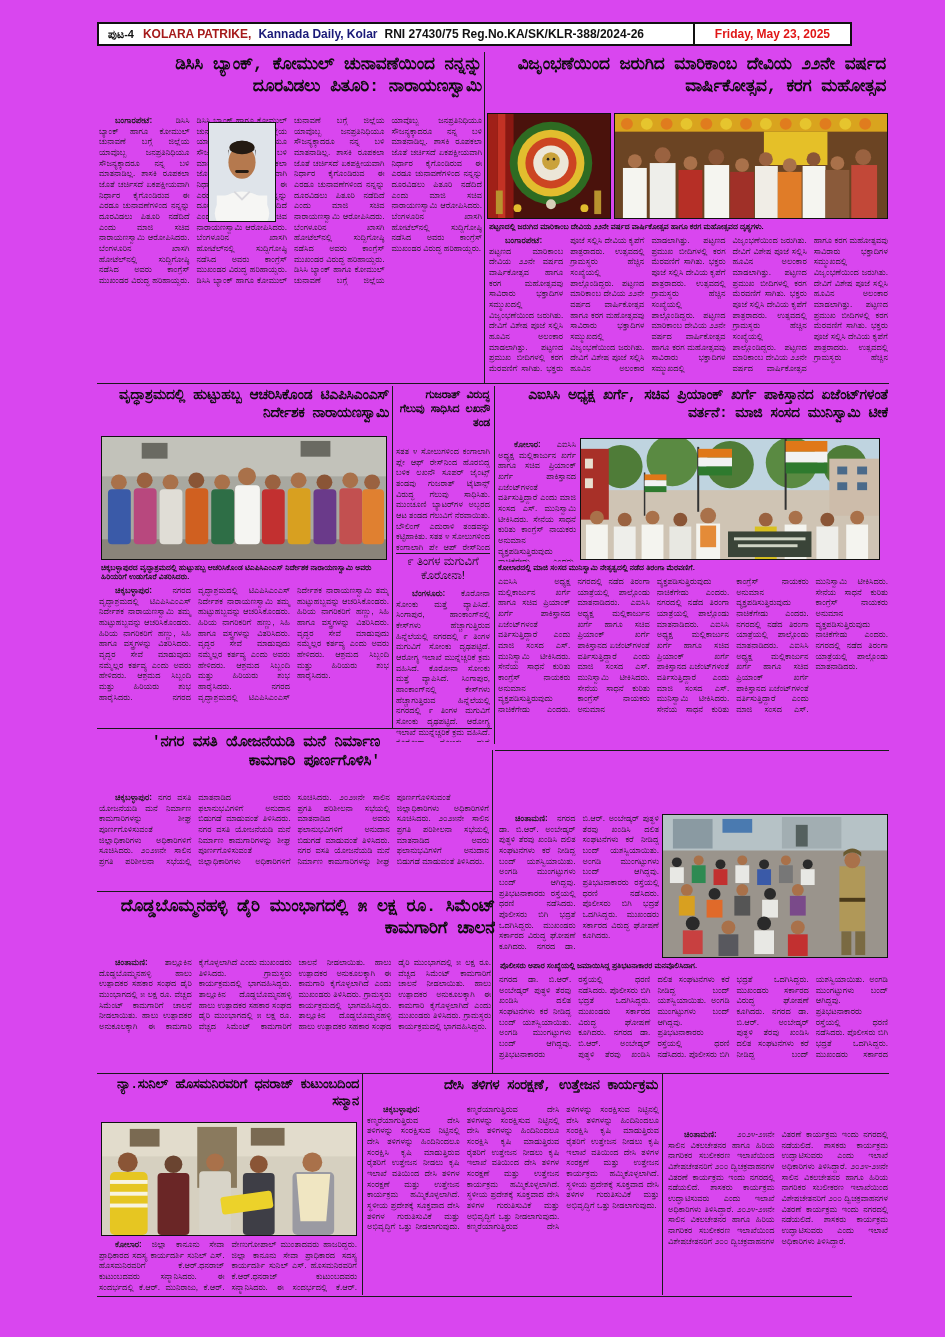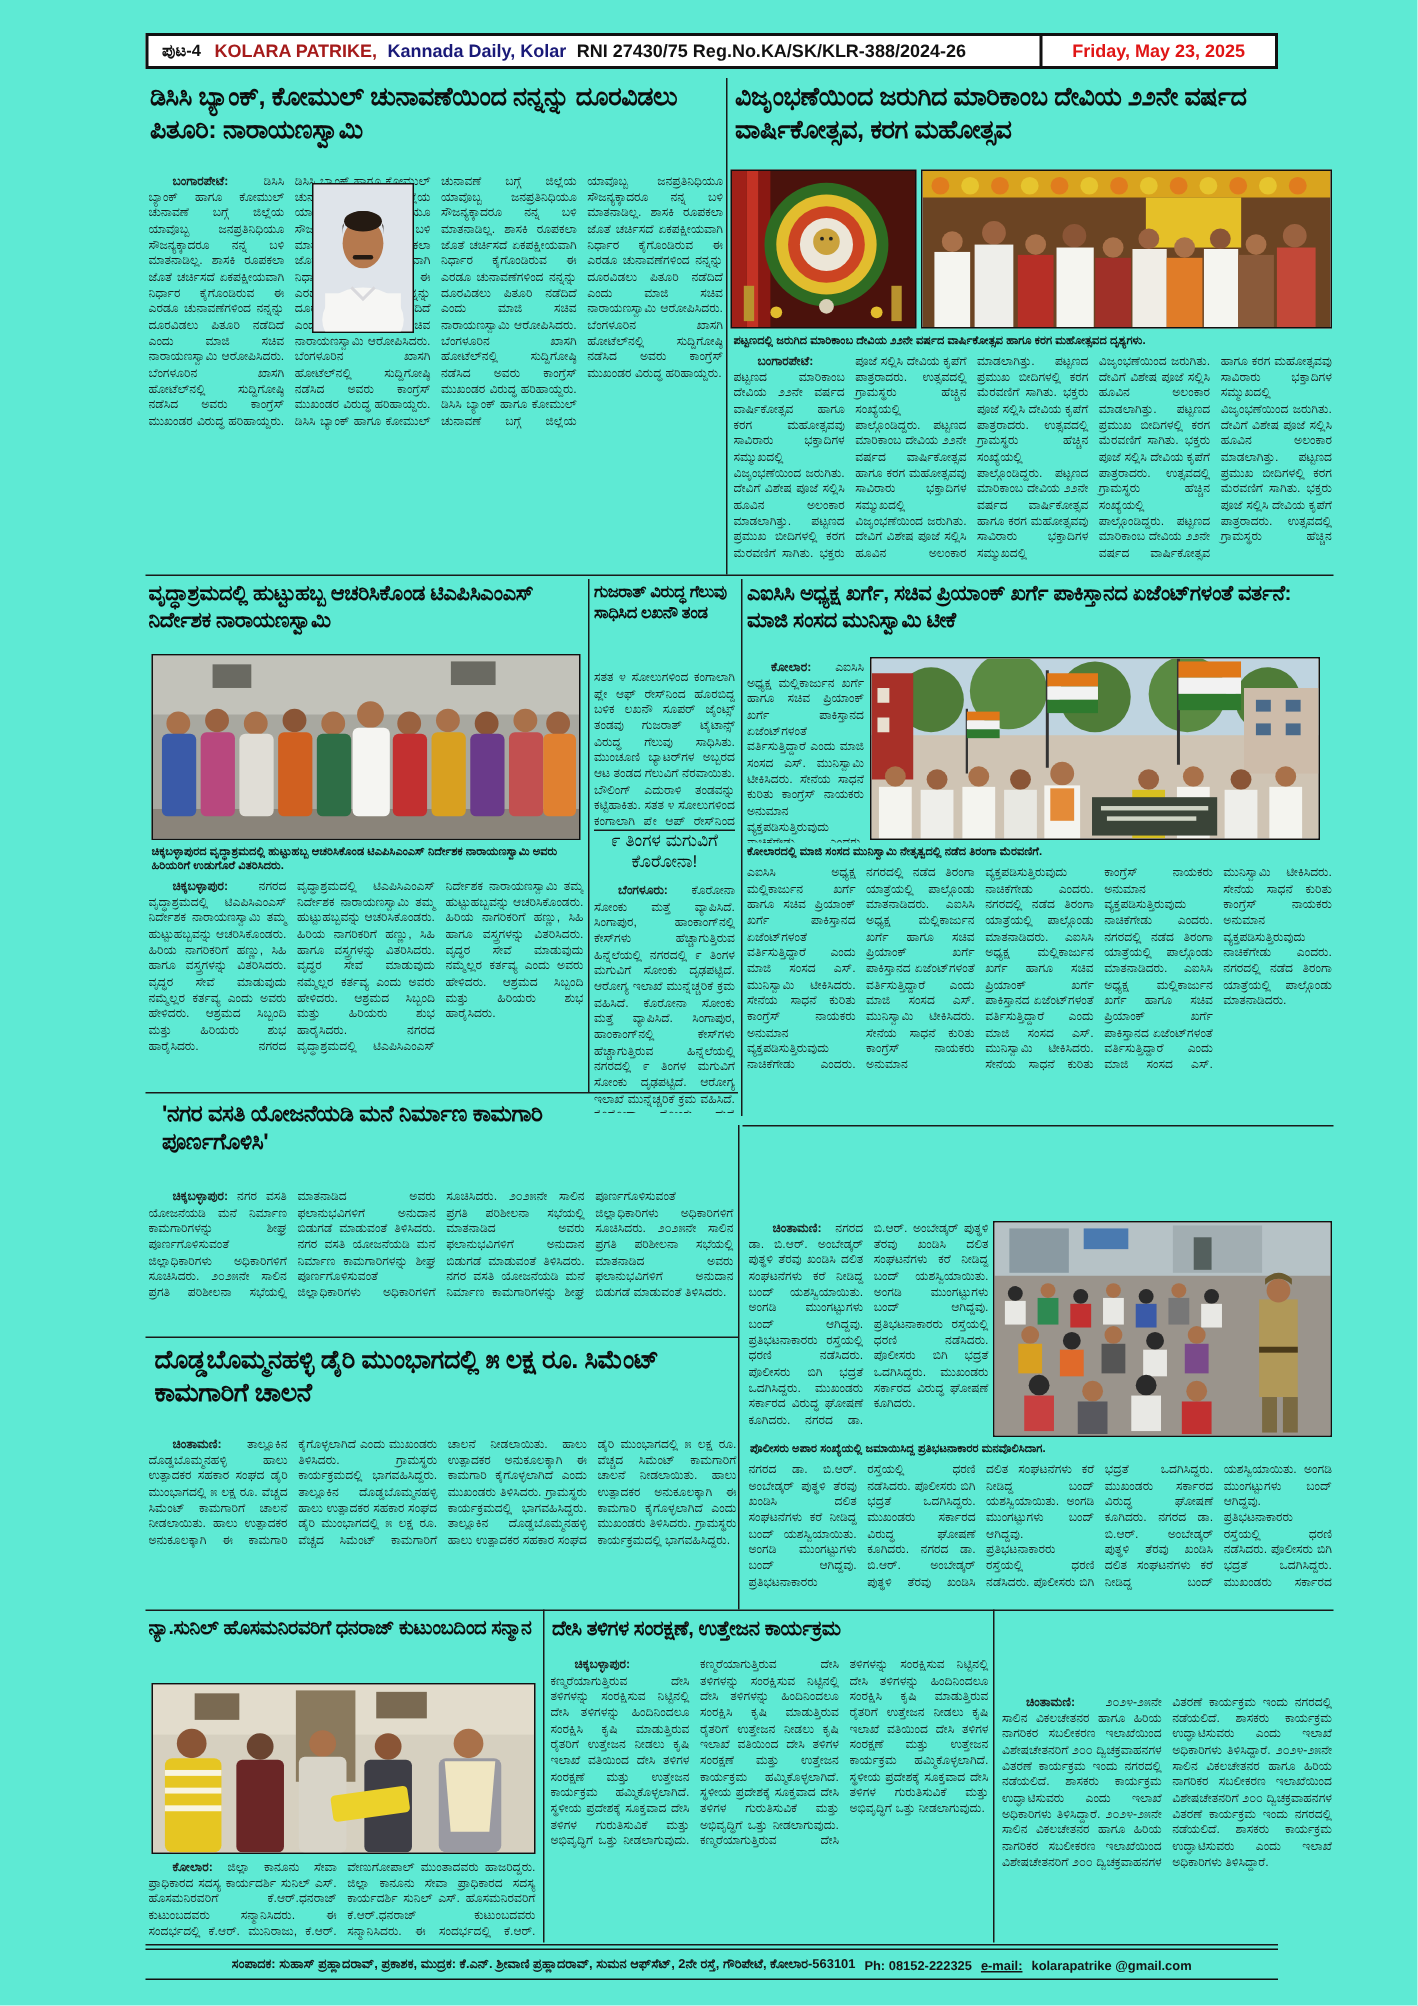--- a/index.html
+++ b/index.html
@@ -1,31 +1,31 @@
 <!DOCTYPE html>
 <html><head>
 <meta charset="utf-8">
 <style>
   html,body{margin:0;padding:0;background:#ffffff;}
-  .sheet{position:relative;width:945px;height:1337px;background:#5eead4;overflow:hidden;
+  .sheet{position:relative;width:945px;height:1337px;background:#d946ef;overflow:hidden;
          font-family:"Liberation Sans",sans-serif;color:#151515;}
   
   .masthead{position:absolute;left:97px;top:22px;width:755px;height:24px;border:2px solid #111;
             background:#fff;display:flex;align-items:center;box-sizing:border-box;}
   .mh-page{padding:0 9px;font-weight:bold;font-size:11px;color:#111;white-space:nowrap;}
   .mh-center{flex:1;display:flex;gap:7px;align-items:center;font-weight:bold;font-size:12px;
              white-space:nowrap;overflow:hidden;}
   .mh-name{color:#a51b1b;}
   .mh-sub{color:#1a1a78;}
   .mh-reg{color:#111;}
   .mh-date{border-left:2px solid #111;height:100%;display:flex;align-items:center;padding:0 20px;
            color:#e01616;font-weight:bold;font-size:12px;white-space:nowrap;}
   
-  .headline{position:absolute;font-weight:bold;color:#0d0d0d;text-align:left;line-height:1.28;
-            letter-spacing:-0.3px;overflow:hidden;}
+  .headline{position:absolute;font-weight:bold;color:#0d0d0d;text-align:right;line-height:1.28;
+            letter-spacing:-0.3px;overflow:hidden;font-family:Liberation Mono, monospace;}
   
   .body{position:absolute;font-size:8.2px;line-height:1.3;text-align:justify;color:#1c1c1c;
         overflow:hidden;word-break:break-word;}
   .dateline{font-weight:bold;margin-left:16px;}
   .caption{position:absolute;font-size:7.6px;font-weight:bold;color:#111;line-height:1.25;
            overflow:hidden;}
   .hline{position:absolute;height:1px;background:#1a1a1a;}
   .vline{position:absolute;width:1px;background:#1a1a1a;}
   .photo{position:absolute;border:1px solid #111;background:#cfcfc8;overflow:hidden;box-sizing:border-box;}
   .photo svg{display:block;width:100%;height:100%;}
@@ -377,20 +377,14 @@
     <span>ಕಣ್ಮರೆಯಾಗುತ್ತಿರುವ ದೇಸಿ ತಳಿಗಳನ್ನು ಸಂರಕ್ಷಿಸುವ ನಿಟ್ಟಿನಲ್ಲಿ ದೇಸಿ ತಳಿಗಳನ್ನು ಹಿಂದಿನಿಂದಲೂ ಸಂರಕ್ಷಿಸಿ ಕೃಷಿ ಮಾಡುತ್ತಿರುವ ರೈತರಿಗೆ ಉತ್ತೇಜನ ನೀಡಲು ಕೃಷಿ ಇಲಾಖೆ ವತಿಯಿಂದ ದೇಸಿ ತಳಿಗಳ ಸಂರಕ್ಷಣೆ ಮತ್ತು ಉತ್ತೇಜನ ಕಾರ್ಯಕ್ರಮ ಹಮ್ಮಿಕೊಳ್ಳಲಾಗಿದೆ. ಸ್ಥಳೀಯ ಪ್ರದೇಶಕ್ಕೆ ಸೂಕ್ತವಾದ ದೇಸಿ ತಳಿಗಳ ಗುರುತಿಸುವಿಕೆ ಮತ್ತು ಅಭಿವೃದ್ಧಿಗೆ ಒತ್ತು ನೀಡಲಾಗುವುದು. ಕಣ್ಮರೆಯಾಗುತ್ತಿರುವ ದೇಸಿ ತಳಿಗಳನ್ನು ಸಂರಕ್ಷಿಸುವ ನಿಟ್ಟಿನಲ್ಲಿ ದೇಸಿ ತಳಿಗಳನ್ನು ಹಿಂದಿನಿಂದಲೂ ಸಂರಕ್ಷಿಸಿ ಕೃಷಿ ಮಾಡುತ್ತಿರುವ ರೈತರಿಗೆ ಉತ್ತೇಜನ ನೀಡಲು ಕೃಷಿ ಇಲಾಖೆ ವತಿಯಿಂದ ದೇಸಿ ತಳಿಗಳ ಸಂರಕ್ಷಣೆ ಮತ್ತು ಉತ್ತೇಜನ ಕಾರ್ಯಕ್ರಮ ಹಮ್ಮಿಕೊಳ್ಳಲಾಗಿದೆ. ಸ್ಥಳೀಯ ಪ್ರದೇಶಕ್ಕೆ ಸೂಕ್ತವಾದ ದೇಸಿ ತಳಿಗಳ ಗುರುತಿಸುವಿಕೆ ಮತ್ತು ಅಭಿವೃದ್ಧಿಗೆ ಒತ್ತು ನೀಡಲಾಗುವುದು. ಕಣ್ಮರೆಯಾಗುತ್ತಿರುವ ದೇಸಿ ತಳಿಗಳನ್ನು ಸಂರಕ್ಷಿಸುವ ನಿಟ್ಟಿನಲ್ಲಿ ದೇಸಿ ತಳಿಗಳನ್ನು ಹಿಂದಿನಿಂದಲೂ ಸಂರಕ್ಷಿಸಿ ಕೃಷಿ ಮಾಡುತ್ತಿರುವ ರೈತರಿಗೆ ಉತ್ತೇಜನ ನೀಡಲು ಕೃಷಿ ಇಲಾಖೆ ವತಿಯಿಂದ ದೇಸಿ ತಳಿಗಳ ಸಂರಕ್ಷಣೆ ಮತ್ತು ಉತ್ತೇಜನ ಕಾರ್ಯಕ್ರಮ ಹಮ್ಮಿಕೊಳ್ಳಲಾಗಿದೆ. ಸ್ಥಳೀಯ ಪ್ರದೇಶಕ್ಕೆ ಸೂಕ್ತವಾದ ದೇಸಿ ತಳಿಗಳ ಗುರುತಿಸುವಿಕೆ ಮತ್ತು ಅಭಿವೃದ್ಧಿಗೆ ಒತ್ತು ನೀಡಲಾಗುವುದು.</span>
   </div>
   <div class="vline" style="left:662px;top:1073px;height:222px;"></div>
 
   <div class="body" style="left:668px;top:1130px;width:220px;height:164px;column-count:2;column-gap:7px;">
     <span class="dateline">ಚಿಂತಾಮಣಿ:</span>
     <span>೨೦೨೪-೨೫ನೇ ಸಾಲಿನ ವಿಕಲಚೇತನರ ಹಾಗೂ ಹಿರಿಯ ನಾಗರಿಕರ ಸಬಲೀಕರಣ ಇಲಾಖೆಯಿಂದ ವಿಶೇಷಚೇತನರಿಗೆ ೨೦೦ ದ್ವಿಚಕ್ರವಾಹನಗಳ ವಿತರಣೆ ಕಾರ್ಯಕ್ರಮ ಇಂದು ನಗರದಲ್ಲಿ ನಡೆಯಲಿದೆ. ಶಾಸಕರು ಕಾರ್ಯಕ್ರಮ ಉದ್ಘಾಟಿಸುವರು ಎಂದು ಇಲಾಖೆ ಅಧಿಕಾರಿಗಳು ತಿಳಿಸಿದ್ದಾರೆ. ೨೦೨೪-೨೫ನೇ ಸಾಲಿನ ವಿಕಲಚೇತನರ ಹಾಗೂ ಹಿರಿಯ ನಾಗರಿಕರ ಸಬಲೀಕರಣ ಇಲಾಖೆಯಿಂದ ವಿಶೇಷಚೇತನರಿಗೆ ೨೦೦ ದ್ವಿಚಕ್ರವಾಹನಗಳ ವಿತರಣೆ ಕಾರ್ಯಕ್ರಮ ಇಂದು ನಗರದಲ್ಲಿ ನಡೆಯಲಿದೆ. ಶಾಸಕರು ಕಾರ್ಯಕ್ರಮ ಉದ್ಘಾಟಿಸುವರು ಎಂದು ಇಲಾಖೆ ಅಧಿಕಾರಿಗಳು ತಿಳಿಸಿದ್ದಾರೆ. ೨೦೨೪-೨೫ನೇ ಸಾಲಿನ ವಿಕಲಚೇತನರ ಹಾಗೂ ಹಿರಿಯ ನಾಗರಿಕರ ಸಬಲೀಕರಣ ಇಲಾಖೆಯಿಂದ ವಿಶೇಷಚೇತನರಿಗೆ ೨೦೦ ದ್ವಿಚಕ್ರವಾಹನಗಳ ವಿತರಣೆ ಕಾರ್ಯಕ್ರಮ ಇಂದು ನಗರದಲ್ಲಿ ನಡೆಯಲಿದೆ. ಶಾಸಕರು ಕಾರ್ಯಕ್ರಮ ಉದ್ಘಾಟಿಸುವರು ಎಂದು ಇಲಾಖೆ ಅಧಿಕಾರಿಗಳು ತಿಳಿಸಿದ್ದಾರೆ.</span>
   </div>
 
   <div class="hline2" style="left:97px;top:1296px;width:755px;"></div>
-  <div class="footer">
-    <span>ಸಂಪಾದಕ: ಸುಹಾಸ್ ಪ್ರಹ್ಲಾದರಾವ್, ಪ್ರಕಾಶಕ, ಮುದ್ರಕ: ಕೆ.ಎನ್. ಶ್ರೀವಾಣಿ ಪ್ರಹ್ಲಾದರಾವ್, ಸುಮನ ಆಫ್‌ಸೆಟ್, 2ನೇ ರಸ್ತೆ, ಗೌರಿಪೇಟೆ, ಕೋಲಾರ-563101</span>
-    <span>Ph: 08152-222325</span>
-    <span class="email-label">e-mail:</span>
-    <span>kolarapatrike @gmail.com</span>
-  </div>
 
 </div>
 
 </body></html>

